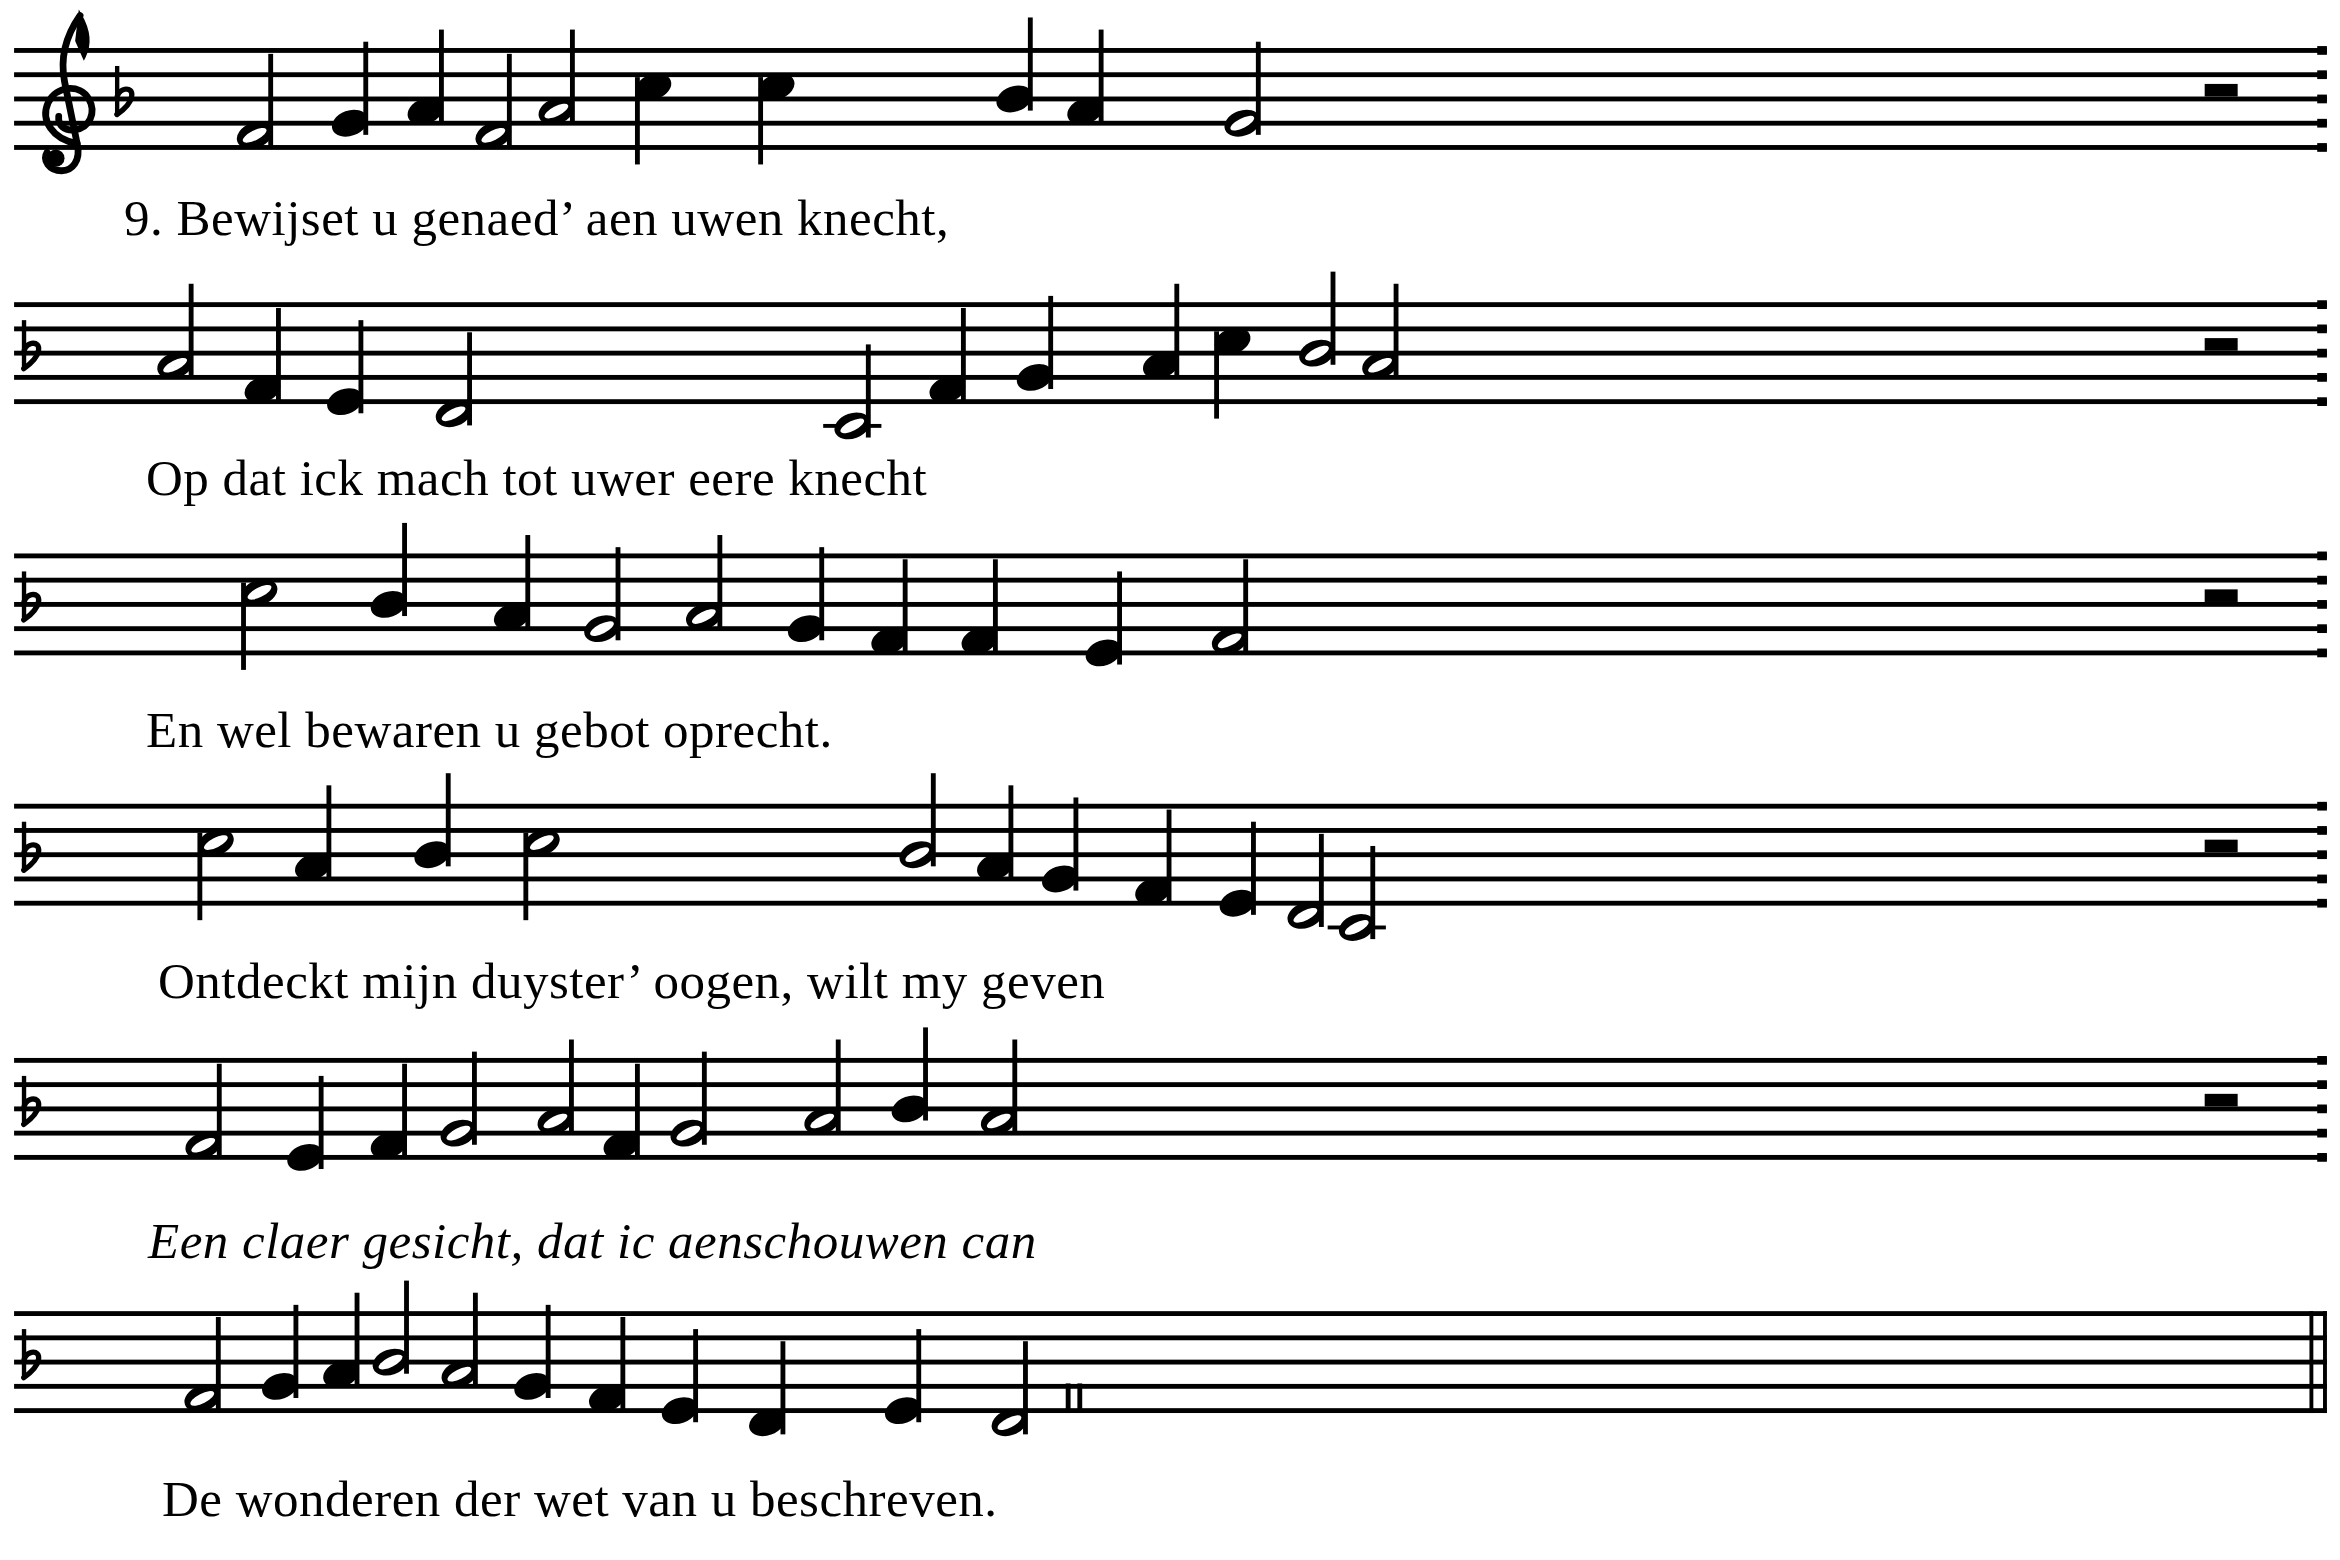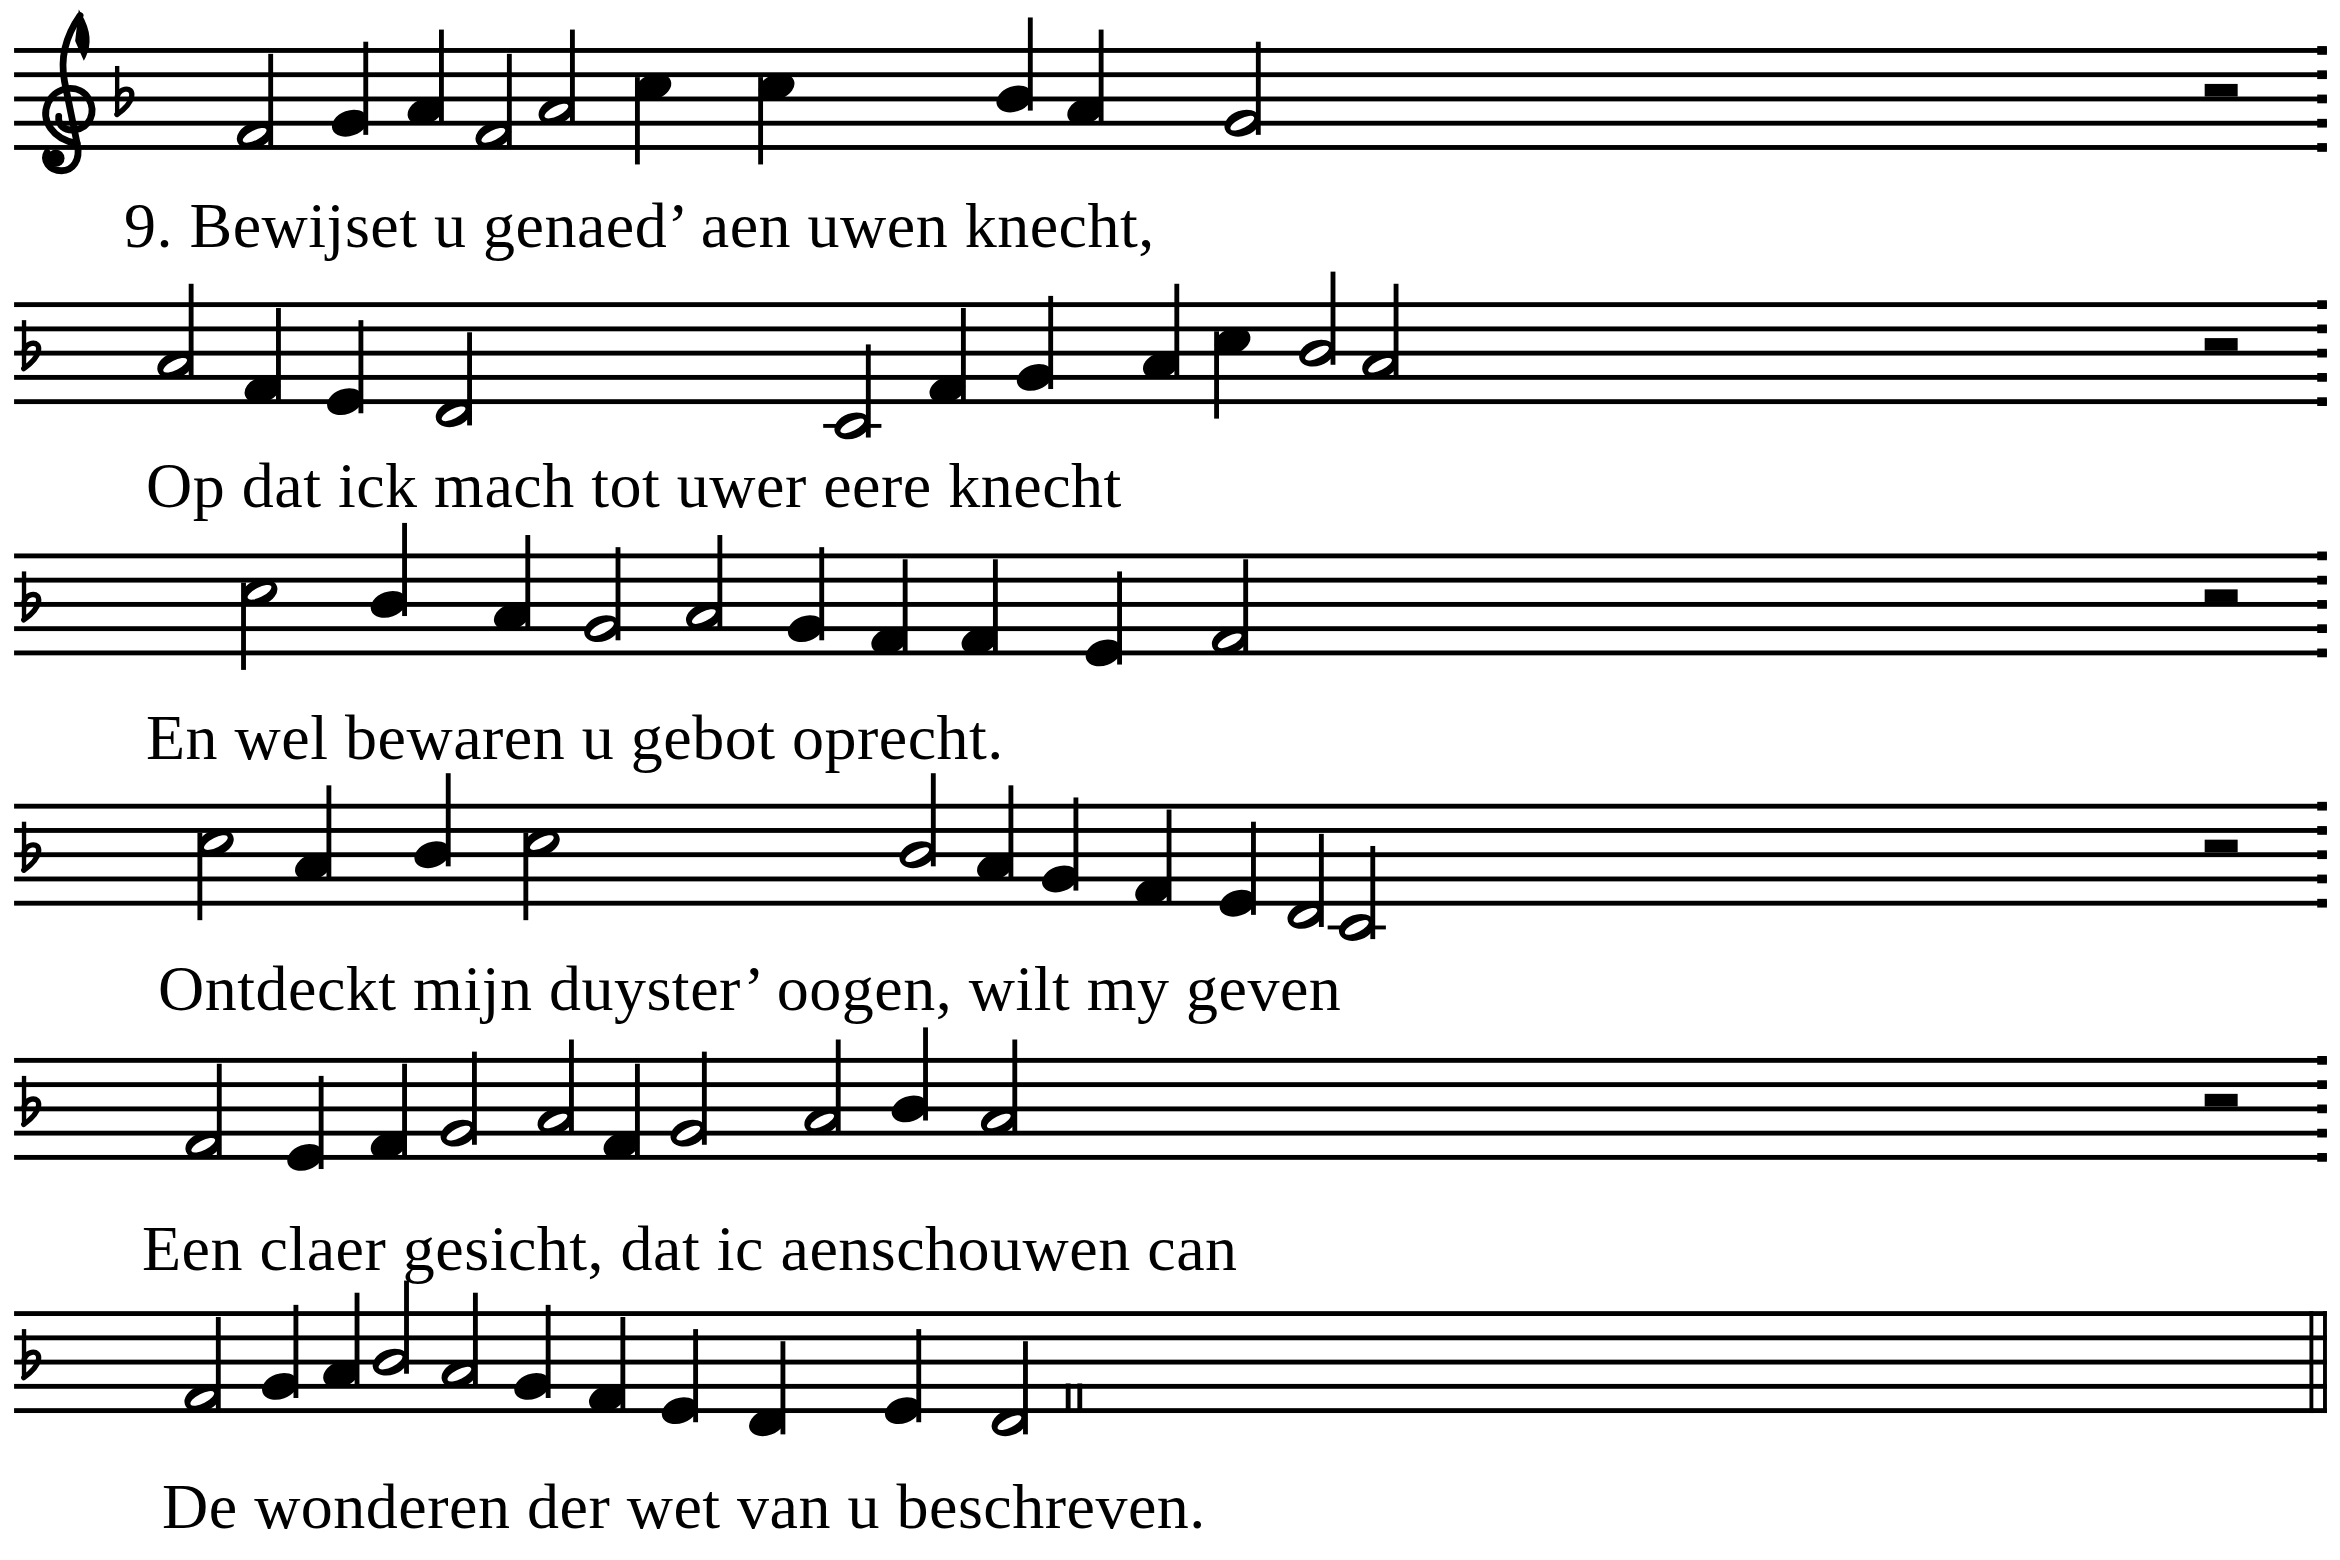--- a/index.html
+++ b/index.html
@@ -6,31 +6,31 @@
   body{
     width:2341px;height:1560px;
     background:#ffffff;
     position:relative;
     overflow:hidden;
     font-family:"Liberation Serif","DejaVu Serif",serif;
   }
   #score-svg{position:absolute;left:0;top:0;}
   .lyric{
     position:absolute;
-    font-size:64px;
+    font-size:51px;
     color:#000;
     white-space:nowrap;
     letter-spacing:0.5px;
     line-height:1.05;
   }
   .l1{left:124px;top:192px;}
   .l2{left:146px;top:452px;}
   .l3{left:146px;top:704px;}
   .l4{left:158px;top:955px;}
-  .l5{left:142px;top:1215px;}
+  .l5{left:148px;top:1215px;font-style:italic;}
   .l6{left:162px;top:1473px;}
 </style>
 </head>
 <body>
 
 <svg id="score-svg" width="2341" height="1560" viewBox="0 0 2412 1608">
     <g>
       <rect x="14" y="49.5" width="2384" height="5" fill="#000000"></rect>
       <rect x="2388" y="47.5" width="10" height="9" fill="#000000"></rect>
       <rect x="14" y="74.5" width="2384" height="5" fill="#000000"></rect>

